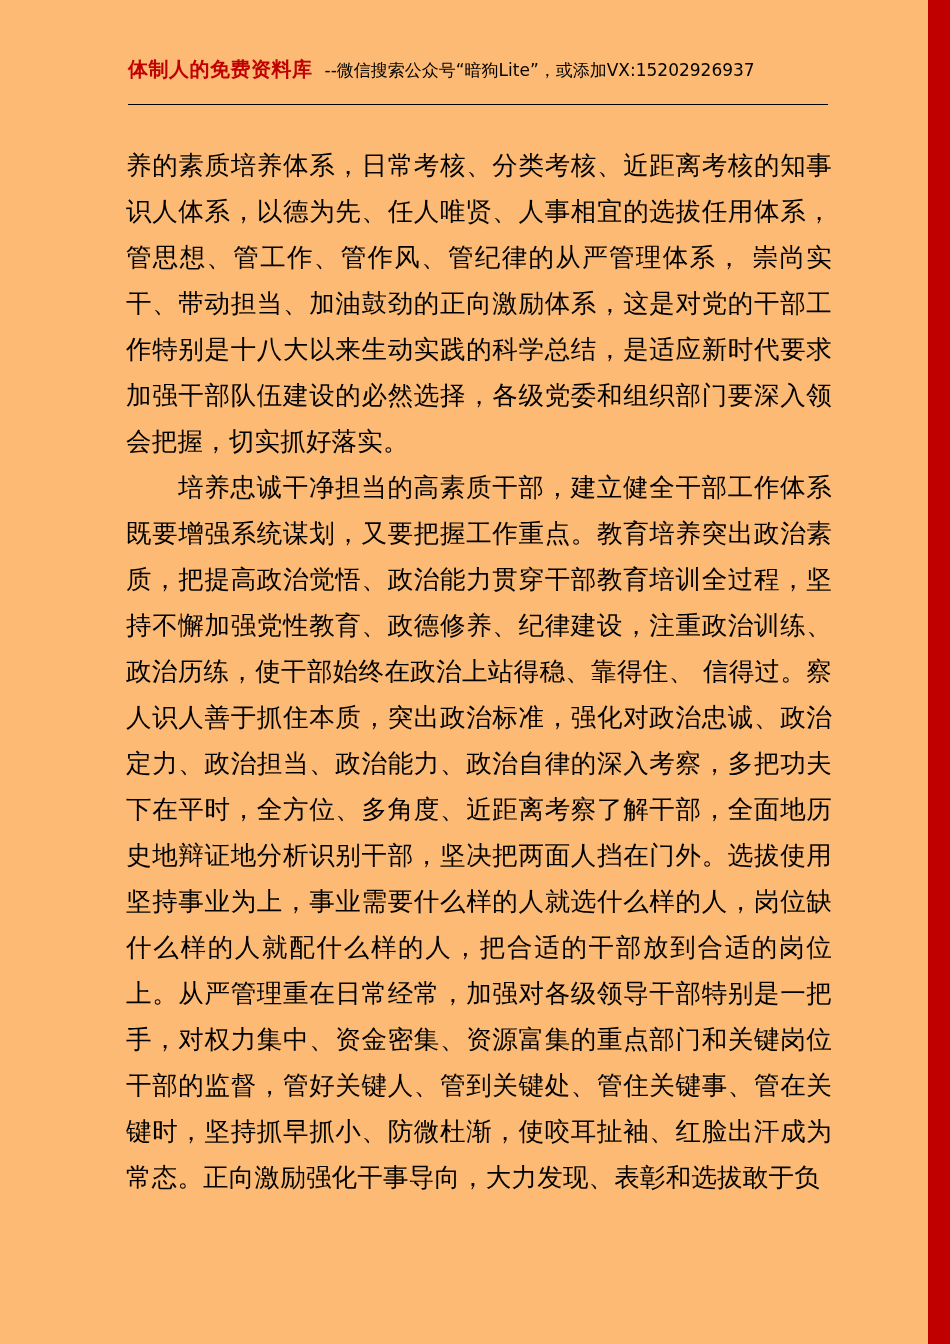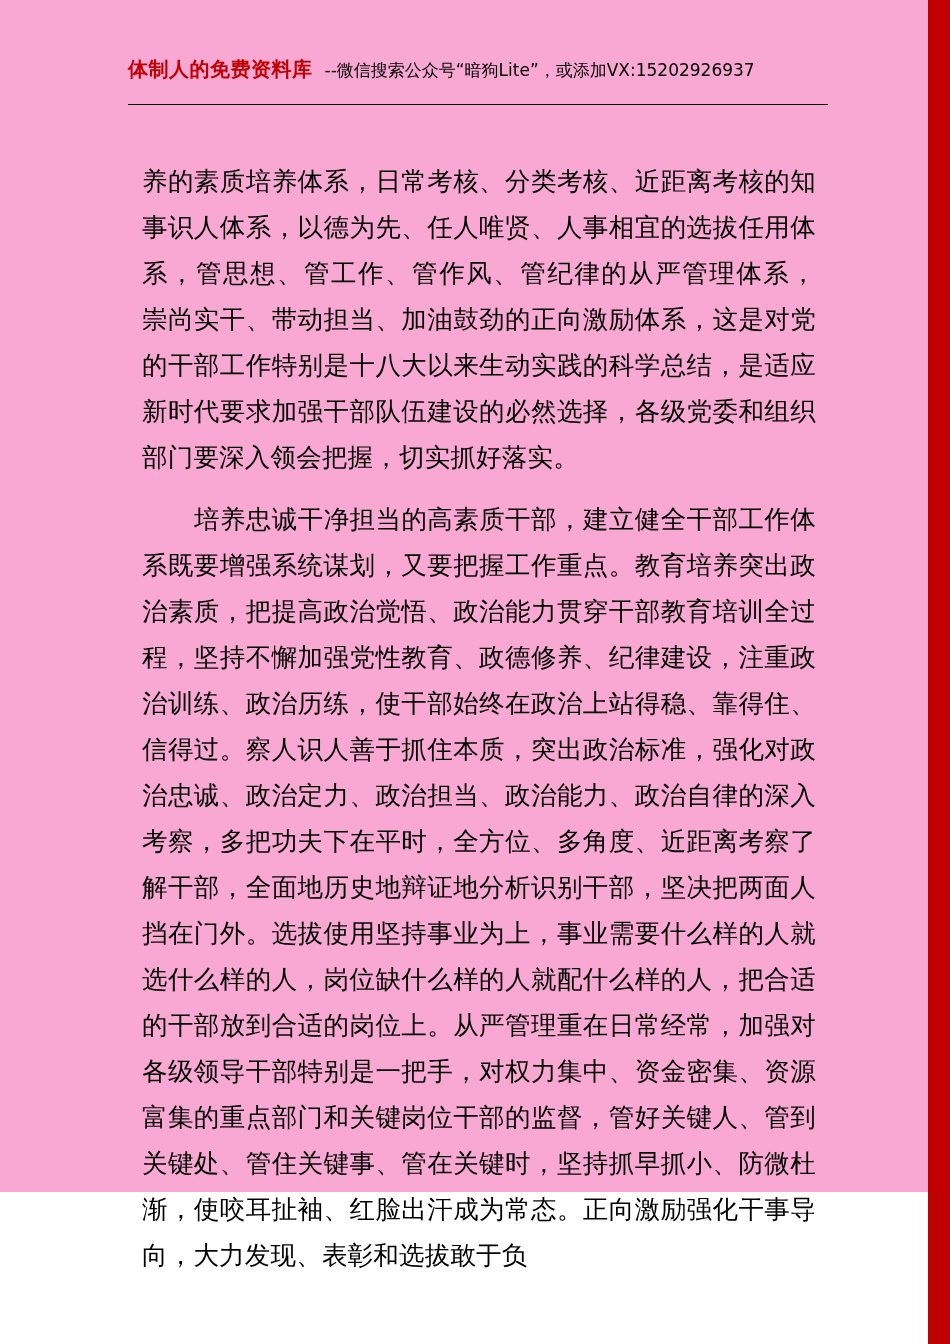--- a/index.html
+++ b/index.html
@@ -10,24 +10,24 @@
   body {
     width: 950px;
     height: 1344px;
     font-family: "DejaVu Serif", "Liberation Serif", serif;
     color: #000000;
     position: relative;
     overflow: hidden;
   }
   .page {
     width: 950px;
-    height: 1192px;
+    height: 1344px;
     box-sizing: border-box;
     position: relative;
-    background: #f9a8d4;
+    background: #fdba74;
   }
   .side-bar {
     position: absolute;
     top: 0;
     right: 0;
     width: 22px;
     height: 1344px;
     background: #c00000;
   }
   .header {
@@ -67,21 +67,21 @@
     position: absolute;
     top: 142px;
     left: 126px;
     width: 706px;
   }
   .para {
     font-size: 25.5px;
     line-height: 46px;
     text-align: justify;
     text-justify: inter-ideograph;
-    margin: 16px;
+    margin: 0;
     letter-spacing: 0.2px;
   }
   .para.indent {
     text-indent: 52px;
   }
   .para + .para {
     margin-top: 0px;
   }
 </style>
 </head>

